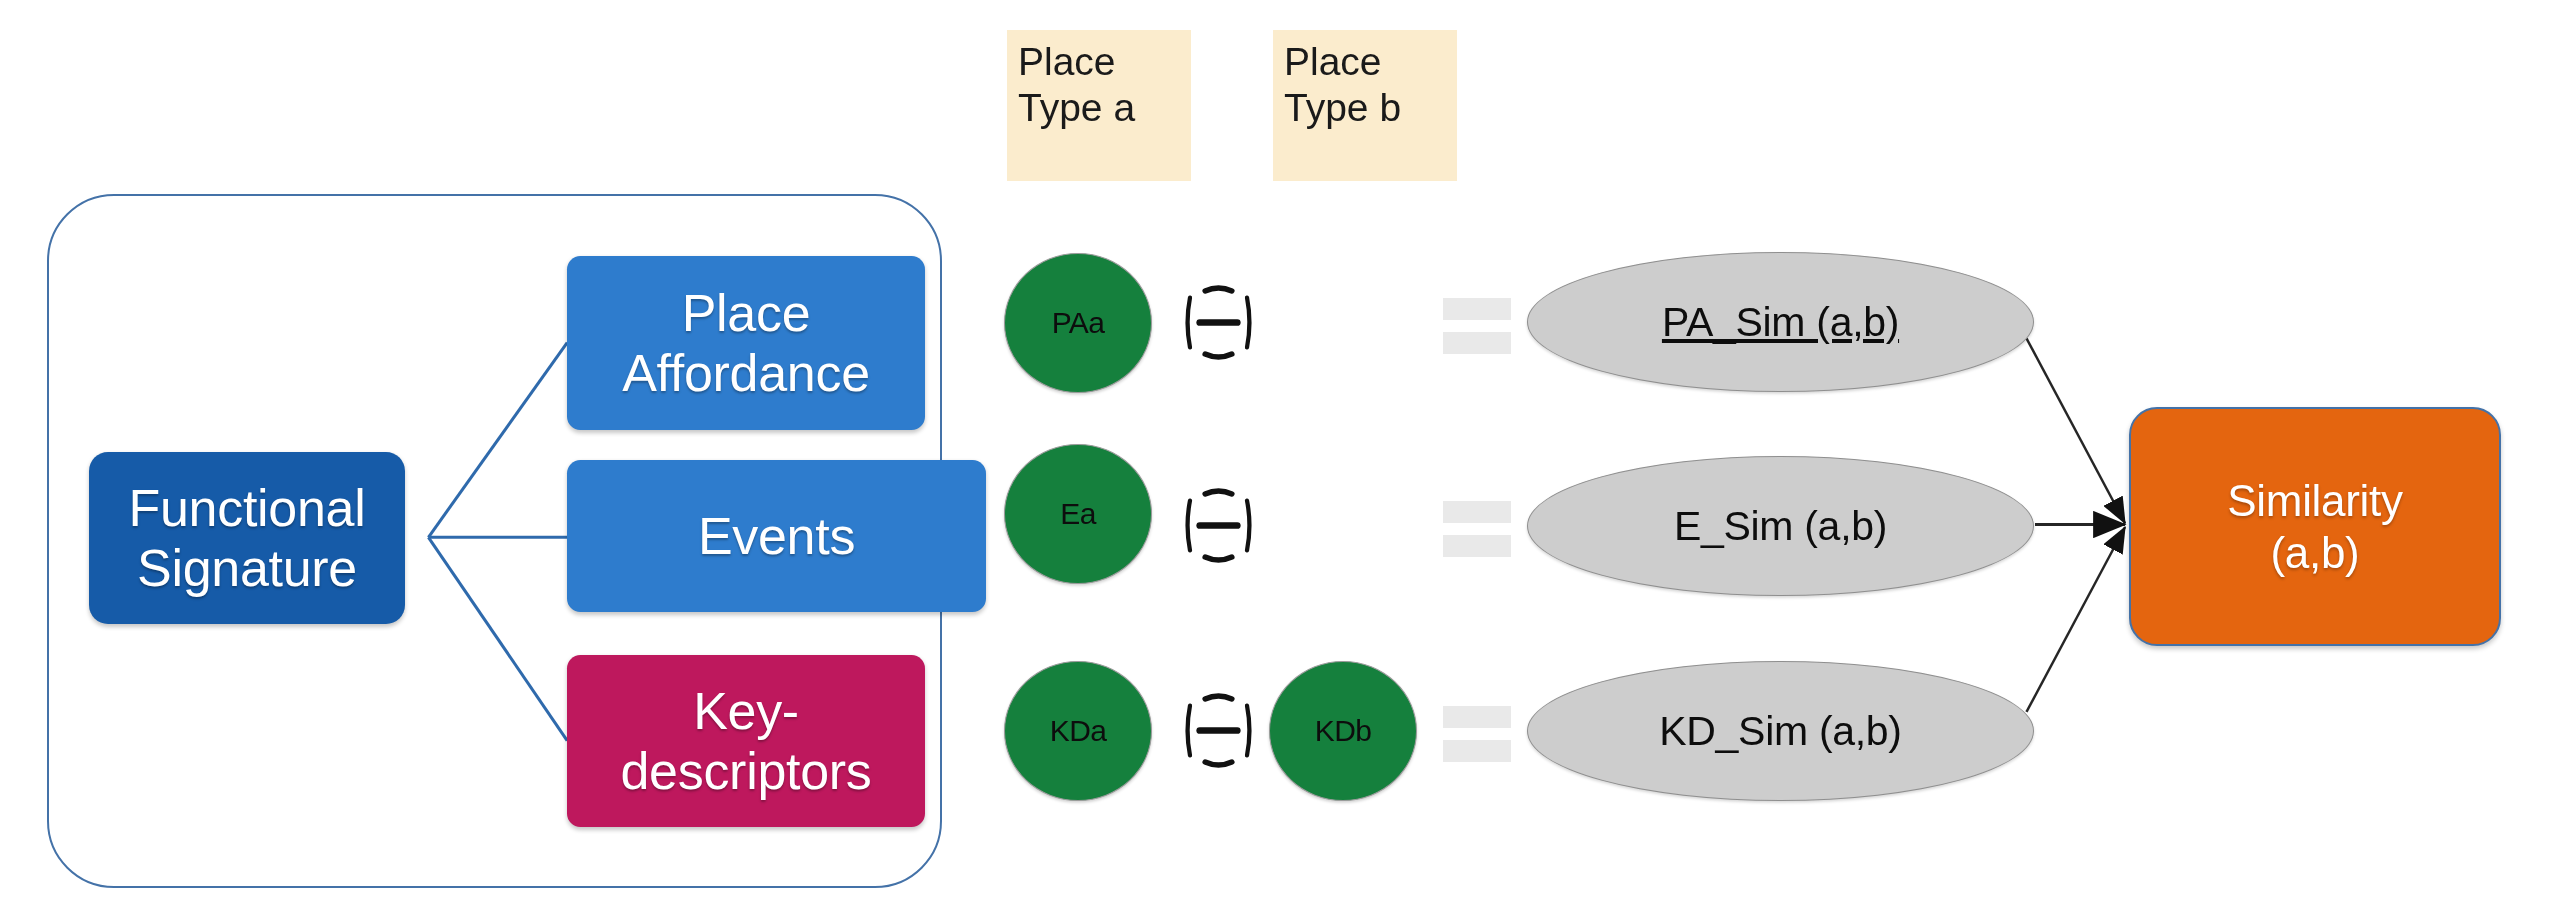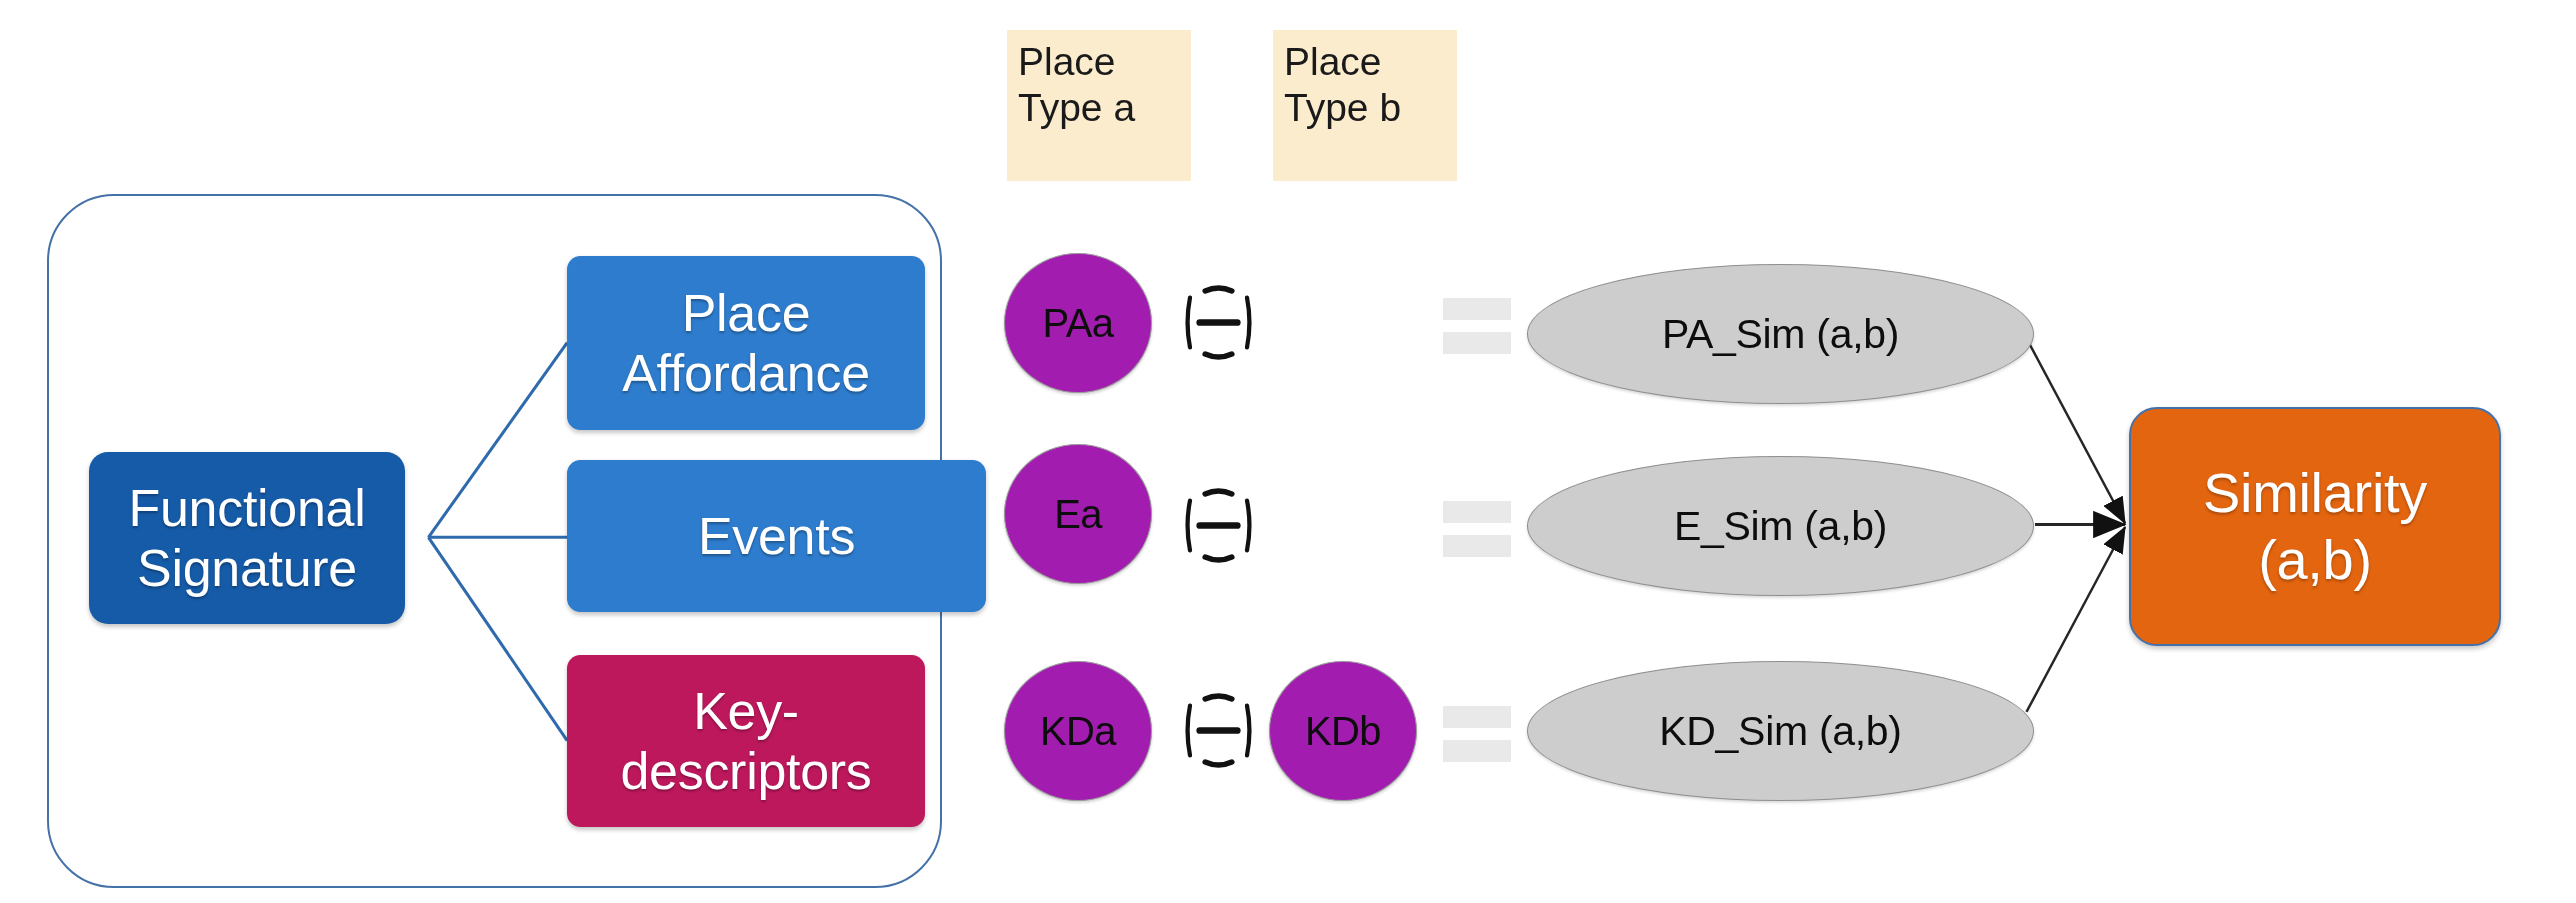--- a/index.html
+++ b/index.html
@@ -88,27 +88,27 @@
   }
   #type-a { left: 1007px; top: 30px; width: 184px; height: 151px; }
   #type-b { left: 1273px; top: 30px; width: 184px; height: 151px; }
 
   
   .node-circle {
     position: absolute;
     width: 146px;
     height: 138px;
     border-radius: 50%;
-    background: #a21caf;
+    background: #15803d;
     border: 1.2px solid #9b9b9b;
     display: flex;
     align-items: center;
     justify-content: center;
     color: #0d0d0d;
-    font-size: 40px;
+    font-size: 30px;
     letter-spacing: -0.6px;
     box-shadow: 0 1.8px 3px rgba(0,0,0,0.18);
   }
   .col-a { left: 1004px; }
   .col-b { left: 1269px; }
   .row-1 { top: 253px; }
   .row-2 { top: 444px; }
   .row-3 { top: 661px; }
 
   
@@ -168,21 +168,21 @@
     height: 239px;
     box-sizing: border-box;
     border-radius: 28px;
     background: #e4650f;
     border: 2.4px solid #4472a8;
     color: #ffffff;
     display: flex;
     align-items: center;
     justify-content: center;
     text-align: center;
-    font-size: 56px;
+    font-size: 44px;
     line-height: 1.18;
     letter-spacing: -0.3px;
     white-space: pre-line;
     text-shadow: 0 1.8px 3px rgba(0,0,0,0.28);
     box-shadow: 0 3px 5.5px rgba(0,0,0,0.22);
   }
 </style>
 </head>
 <body>
 
@@ -245,21 +245,21 @@
       <line x1="32" y1="75" x2="94" y2="75" stroke="#111" stroke-width="11" stroke-linecap="round"></line>
     </svg>
   </div>
 
 
   <div class="eq-sign" style="top:253px;">
     <i class="top"></i>
       <i class="bot"></i>
   </div>
 
-  <div class="sim-ellipse" style="top:264px;">PA_Sim (a,b)</div>
+  <div class="sim-ellipse" style="top:252px;text-decoration:underline;">PA_Sim (a,b)</div>
 
   <div class="node-circle col-a row-2">Ea</div>
 
   <div class="cmp-op" style="top:456px;">
     <svg width="77" height="91" viewBox="0 0 126 150" aria-hidden="true">
       <path d="M16,34 Q8,75 16,116" stroke="#111" stroke-width="7" fill="none" stroke-linecap="round"></path>
       <path d="M110,34 Q118,75 110,116" stroke="#111" stroke-width="7" fill="none" stroke-linecap="round"></path>
       <path d="M41,23 Q63,13 85,23" stroke="#111" stroke-width="9" fill="none" stroke-linecap="round"></path>
       <path d="M41,127 Q63,137 85,127" stroke="#111" stroke-width="9" fill="none" stroke-linecap="round"></path>
       <line x1="32" y1="75" x2="94" y2="75" stroke="#111" stroke-width="11" stroke-linecap="round"></line>

